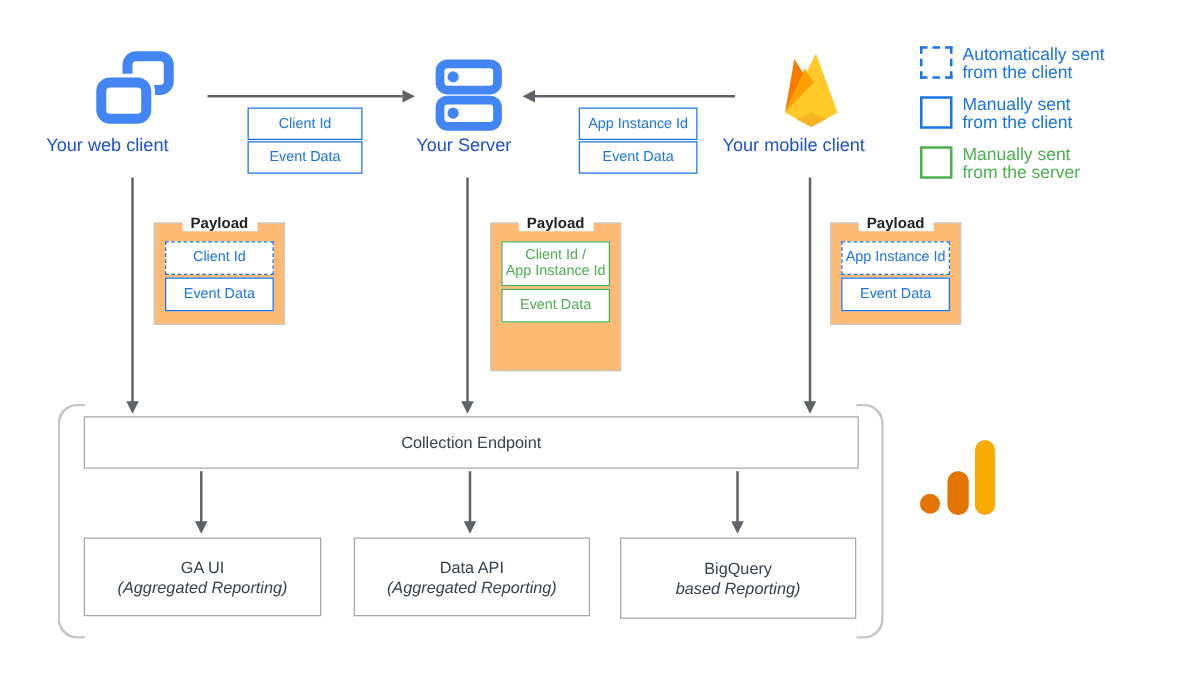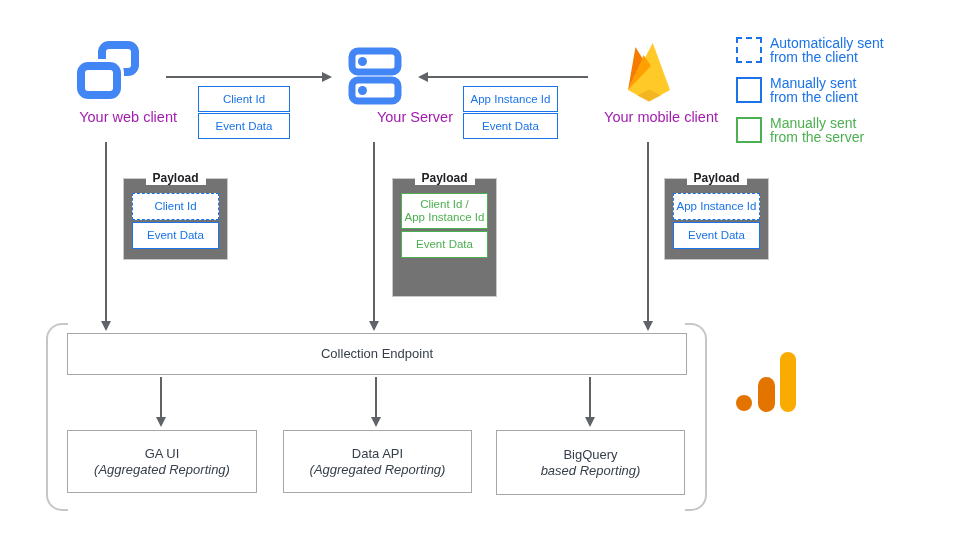--- a/index.html
+++ b/index.html
@@ -1,39 +1,39 @@
 <!DOCTYPE html>
 <html><head>
 <meta charset="utf-8">
 <style>
   html,body{margin:0;padding:0;background:#fff;}
   .stage{position:relative;width:960px;height:540px;background:#ffffff;overflow:hidden;
          font-family:"Liberation Sans","DejaVu Sans",sans-serif;color:#3c4043;}
   .abs{position:absolute;}
-  .node-label{position:absolute;font-size:14.5px;font-weight:500;color:#a21caf;text-align:right;}
+  .node-label{position:absolute;font-size:14.5px;font-weight:500;color:#1d4ed8;text-align:left;}
   
   .hline{position:absolute;height:2px;background:#5f6368;}
   .vline{position:absolute;width:2px;background:#5f6368;}
   .head-right{position:absolute;width:0;height:0;border-top:5px solid transparent;border-bottom:5px solid transparent;border-left:10px solid #5f6368;}
   .head-left{position:absolute;width:0;height:0;border-top:5px solid transparent;border-bottom:5px solid transparent;border-right:10px solid #5f6368;}
   .head-down{position:absolute;width:0;height:0;border-left:5px solid transparent;border-right:5px solid transparent;border-top:10px solid #5f6368;}
   
   .hint{position:absolute;height:24px;border:1.5px solid #1a73e8;background:#fff;color:#1a73e8;
         font-size:11.5px;font-weight:500;display:flex;align-items:center;justify-content:center;}
   
   .swatch{position:absolute;width:22px;height:22px;background:#fff;}
   .sw-dashed-blue{border:2px dashed #1a73e8;}
   .sw-solid-blue{border:2px solid #1a73e8;}
   .sw-solid-green{border:2px solid #4caf50;}
   .legend-text{position:absolute;font-size:14px;font-weight:500;line-height:13.5px;}
   .legend-text.blue{color:#1a73e8;}
   .legend-text.green{color:#4caf50;}
   .legend-text span{display:block;}
   
-  .payload{position:absolute;border:1px solid #c9c9c9;background:#737373;}
+  .payload{position:absolute;border:1px solid #c9c9c9;background:#fdba74;}
   .payload-title{position:absolute;top:-8px;left:50%;transform:translateX(-50%);background:#fff;
                  padding:0 7px;font-size:12px;font-weight:700;color:#202124;white-space:nowrap;}
   .p-item{position:absolute;left:8px;right:8px;border:1.5px solid #1a73e8;color:#1a73e8;background:#fff;
           font-size:11.5px;font-weight:500;display:flex;flex-direction:column;align-items:center;justify-content:center;
           line-height:13.5px;text-align:center;}
   .p-item.dashed{border-style:dashed;}
   .p-item.green{border-color:#4caf50;color:#4caf50;}
   
   .bracket{position:absolute;width:20px;height:184px;top:323px;border:2px solid #c5c7c5;background:transparent;}
   .bracket.left{left:46px;border-right:none;border-radius:16px 0 0 16px;}

